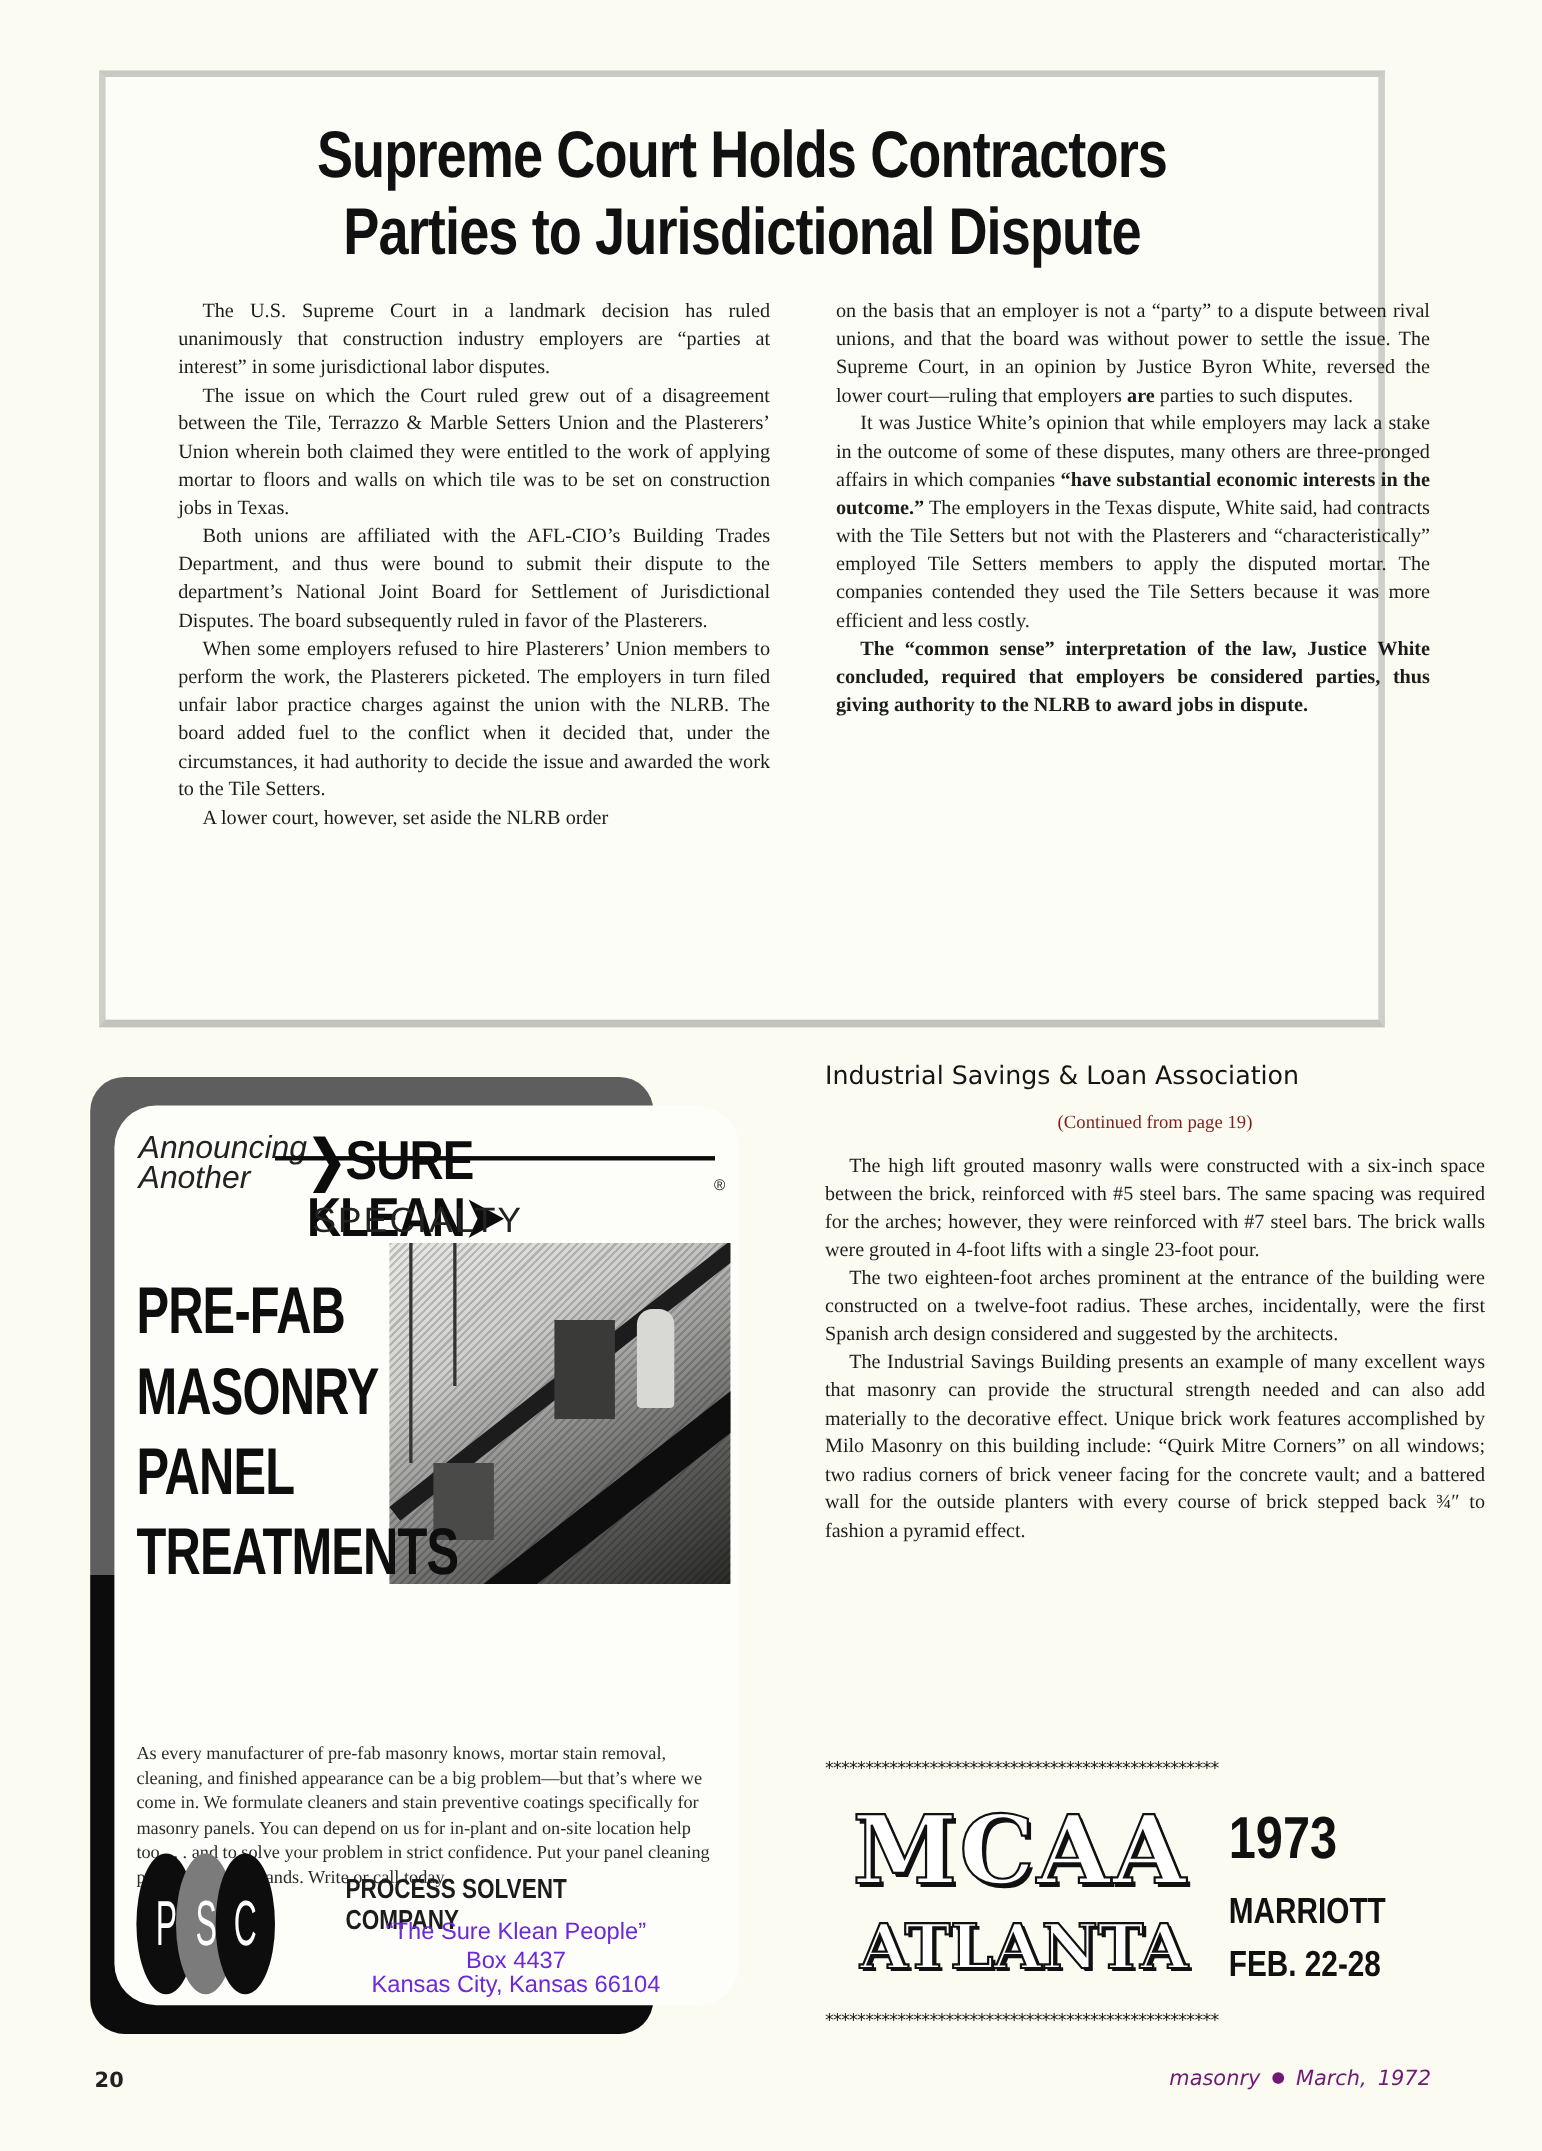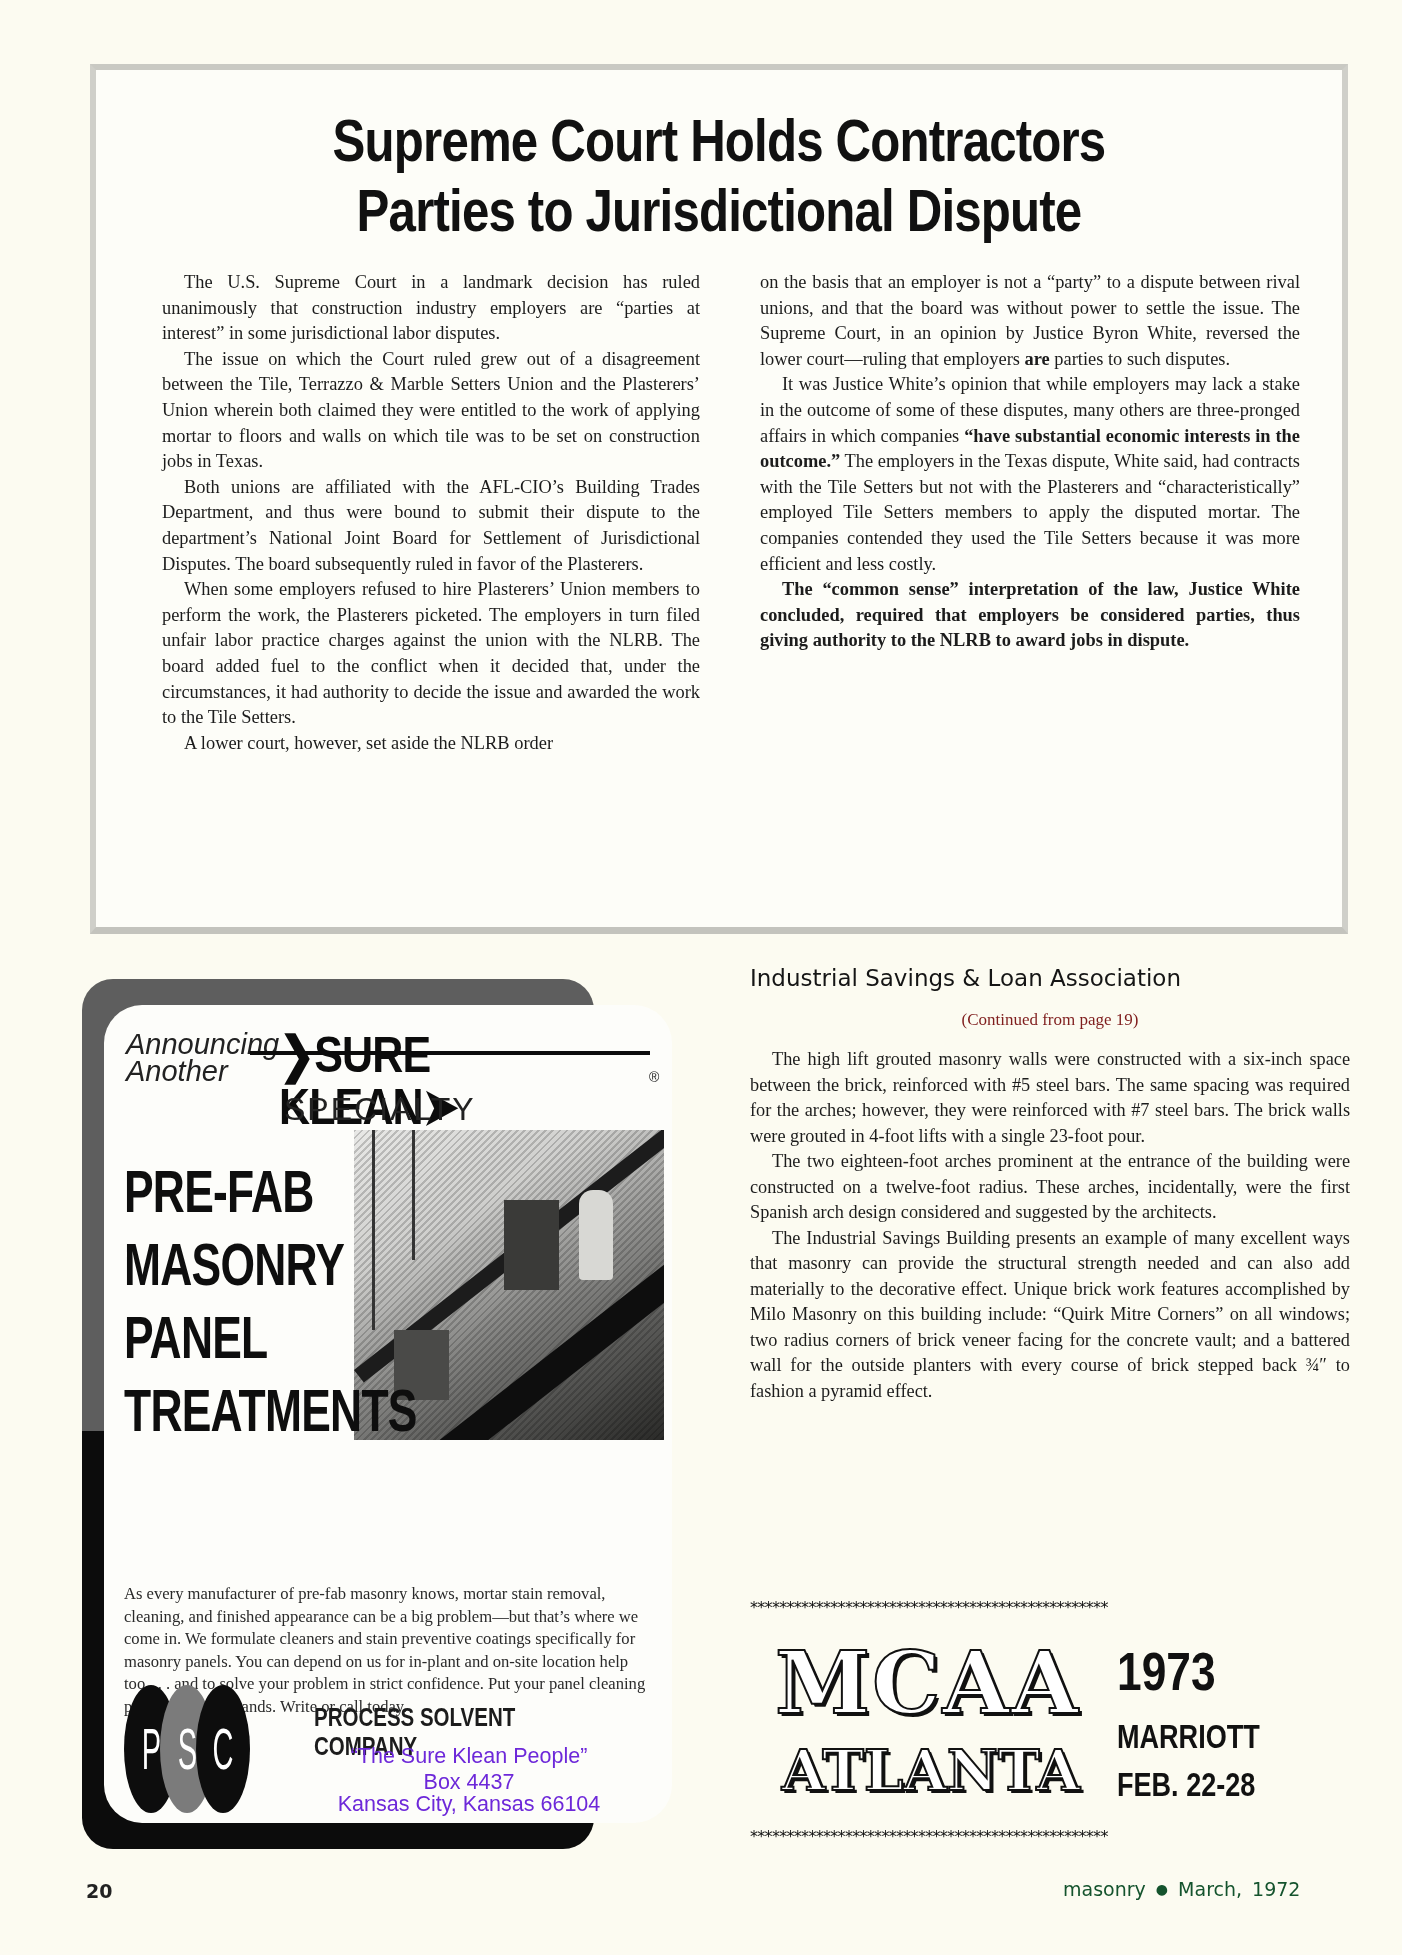--- a/index.html
+++ b/index.html
@@ -6,21 +6,21 @@
   body {
     width: 1402px; height: 1955px; position: relative; overflow: hidden;
     background: #fcfbf1;
     font-family: "Liberation Serif", "DejaVu Serif", serif;
     color: #1c1c1c;
   }
   .abs { position: absolute; }
 
   
   #article-box {
-    left: 90px; top: 64px; width: 1258px; height: 870px;
+    left: 90px; top: 64px; width: 1169px; height: 870px;
     border-top: 6px solid #c9c9c3;
     border-left: 6px solid #cfcfc9;
     border-right: 6px solid #cfcfc9;
     border-bottom: 7px solid #c3c3bd;
     box-sizing: border-box;
     background: #fdfdf8;
   }
   #headline {
     left: 0; top: 36px; width: 100%;
     text-align: center;
@@ -164,21 +164,21 @@
   #mcaa-venue { top: 1718px; }
   #mcaa-dates { top: 1766px; }
 
   
   #page-number {
     left: 86px; top: 1880px;
     font-family: "DejaVu Sans", sans-serif; font-weight: bold; font-size: 19px; color: #222;
   }
   #running-footer {
     left: 1063px; top: 1878px;
-    font-family: "DejaVu Sans", sans-serif; font-size: 19px; color: #14532d; word-spacing: 4px;
+    font-family: "DejaVu Sans", sans-serif; font-size: 19px; color: #701a75; word-spacing: 4px; font-style: italic;
   }
   b.strong { font-weight: bold; }
 </style>
 </head>
 <body>
 
 <div id="article-box" class="abs">
   <div id="headline" class="abs">
     <div>Supreme Court Holds Contractors</div>
     <div>Parties to Jurisdictional Dispute</div>

